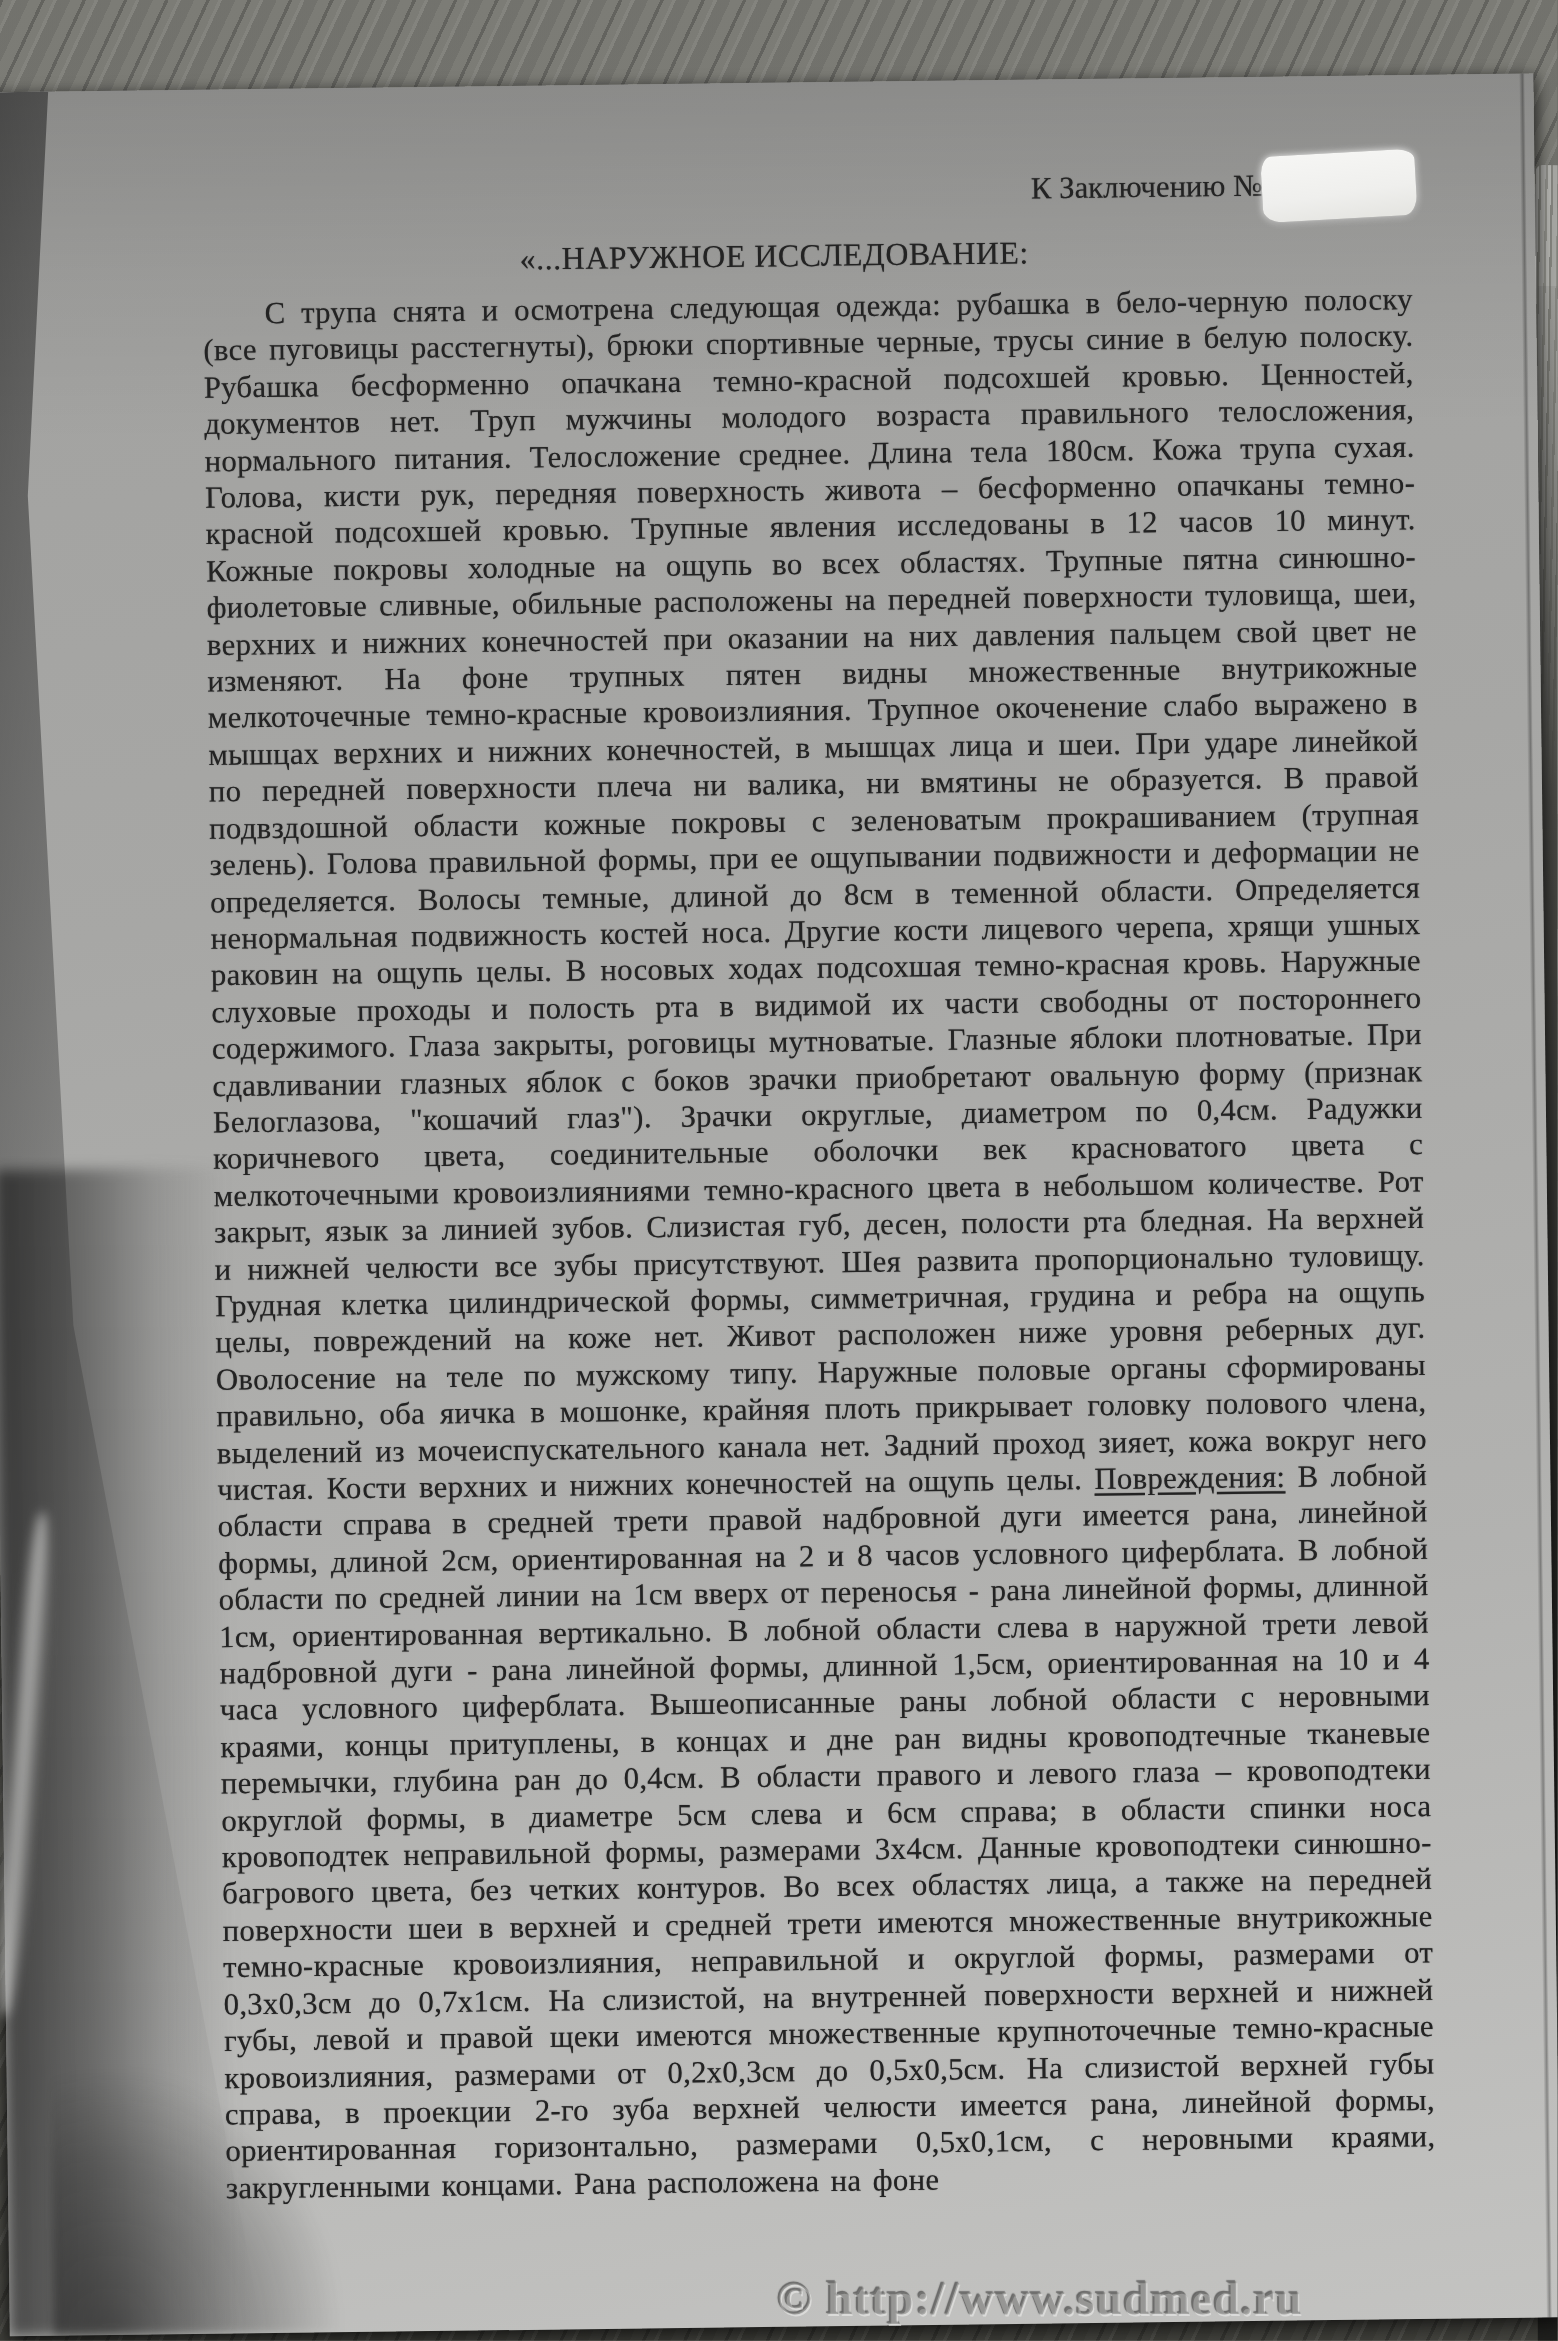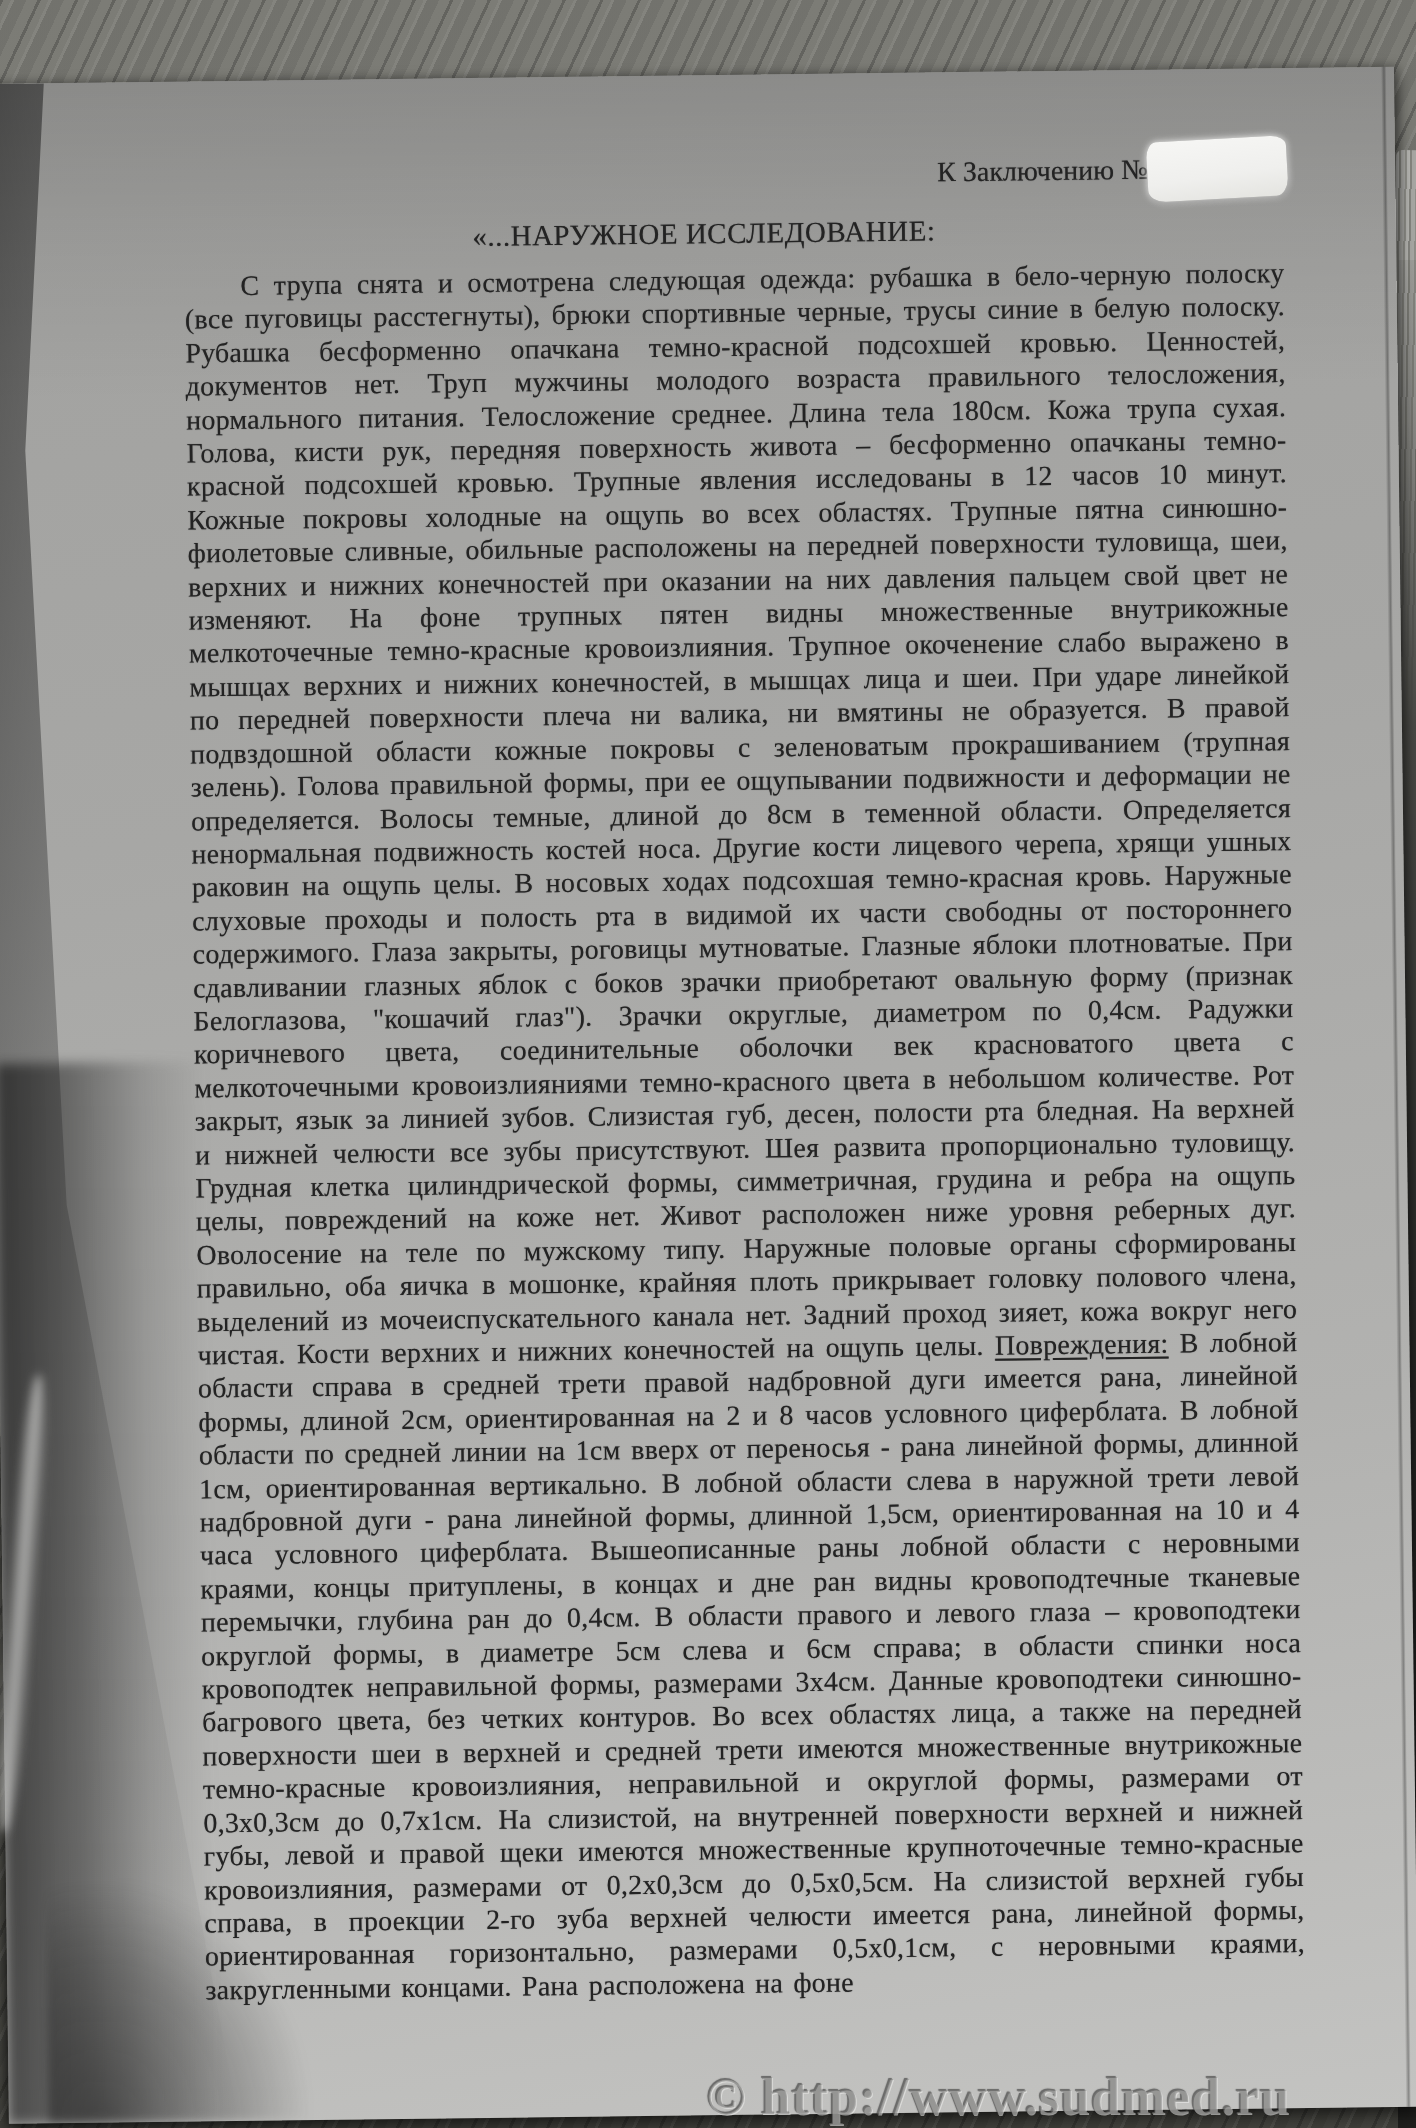--- a/index.html
+++ b/index.html
@@ -93,21 +93,21 @@
   }
   .doc-body{
     margin:0;font-size:28px;line-height:33.4px;text-align:justify;
     text-indent:56px;letter-spacing:0.25px;word-spacing:3px;
   }
   .underlined{text-decoration:underline;text-underline-offset:4px;}
   
   .watermark{
     position:absolute;left:706px;top:2066px;z-index:5;white-space:nowrap;
     font-family:"Liberation Serif","DejaVu Serif",serif;
-    font-size:53px;font-weight:bold;letter-spacing:1px;
+    font-size:43px;font-weight:bold;letter-spacing:1px;
     color:rgba(125,125,122,0.52);
     text-shadow:1px 1px 0 rgba(240,240,238,0.55),-1px -1px 1px rgba(25,25,25,0.55);
   }
 </style>
 </head>
 <body>
 
 <div class="wood"></div>
 
 <div class="stack-edges"></div>

